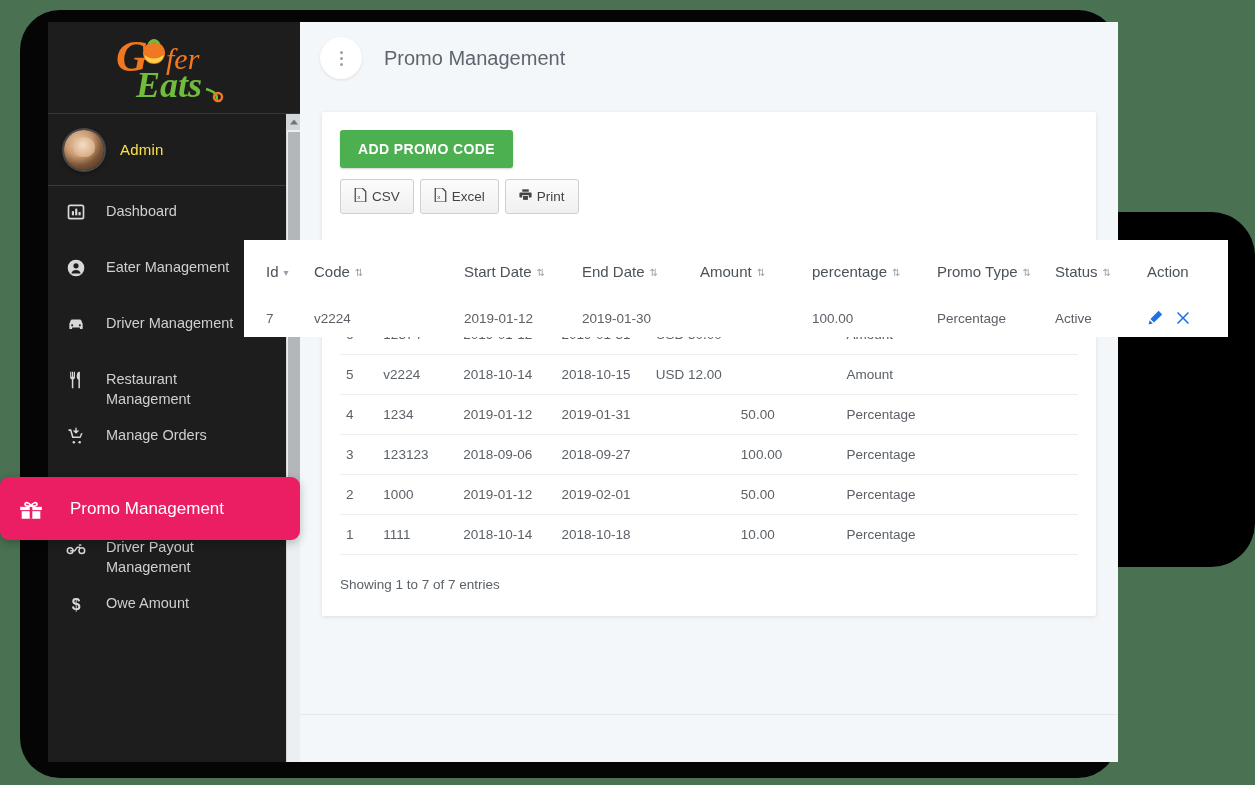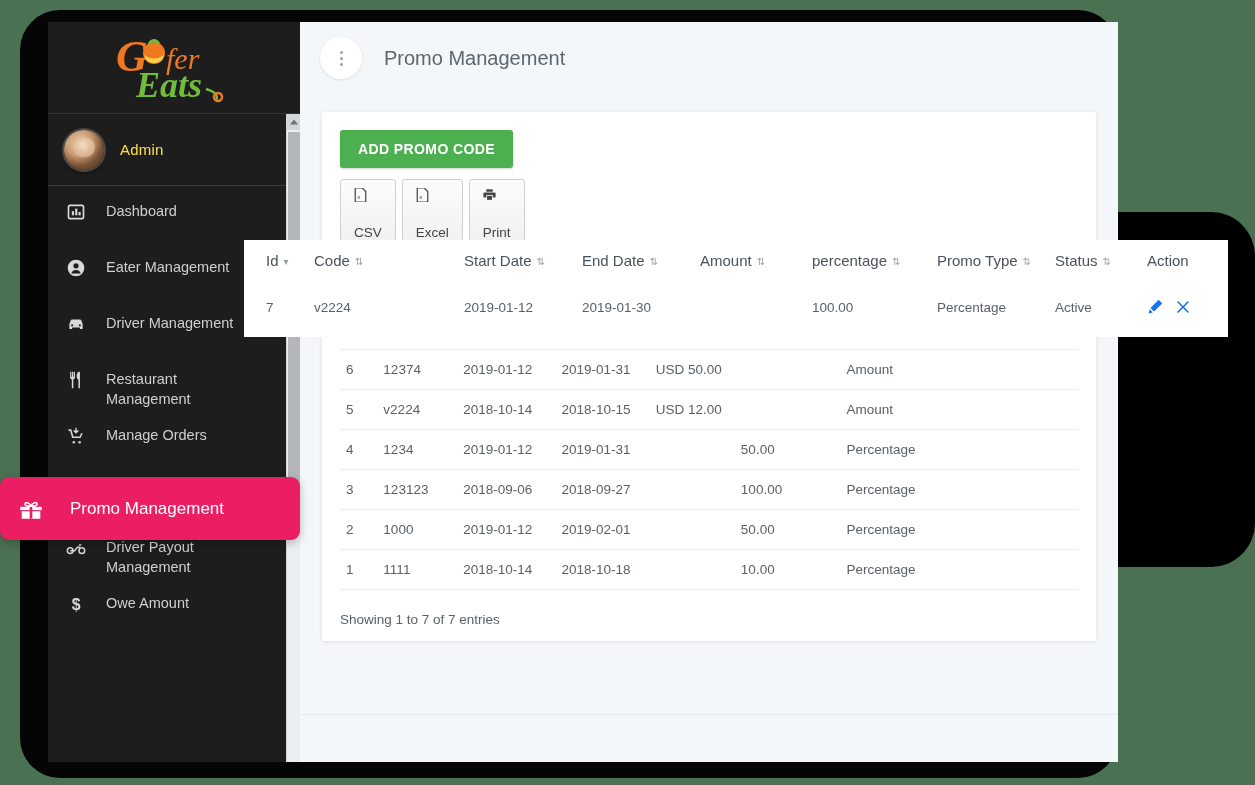--- a/index.html
+++ b/index.html
@@ -207,24 +207,23 @@
     margin-top: 11px;
   }
   .btn-export {
     background: linear-gradient(#fcfcfc, #f0f0f0);
     border: 1px solid #cfcfcf;
     border-radius: 3px;
     padding: 8px 13px;
     font-size: 13.5px;
     color: #444;
     display: flex;
-    align-items: flex-start;
-    gap: 20px;
+    align-items: center;
+    gap: 5px;
     cursor: pointer;
-    flex-direction: column;
   }
   .btn-export svg { width: 13px; height: 14px; fill: #444; }
 
   
   table { width: 100%; border-collapse: collapse; margin-top: 14px; }
   th {
     text-align: left;
     font-weight: 400;
     font-size: 15px;
     color: #4b5259;
@@ -294,21 +293,21 @@
   .row-overlay {
     position: absolute;
     left: 244px; top: 240px;
     width: 984px; height: 97px;
     background: #fff;
     z-index: 20;
     padding: 0 0 0 16px;
     overflow: hidden;
   }
   .row-overlay table { margin-top: 0; }
-  .row-overlay th { padding-top: 12px; padding-bottom: 14px; border-bottom: none; }
+  .row-overlay th { padding-top: 23px; padding-bottom: 14px; border-bottom: none; }
   .row-overlay td { border-bottom: none; padding-top: 16px; }
 </style>
 </head>
 <body>
 
 <div class="frame-right"></div>
 <div class="frame-main"></div>
 
 <div class="app">
 

